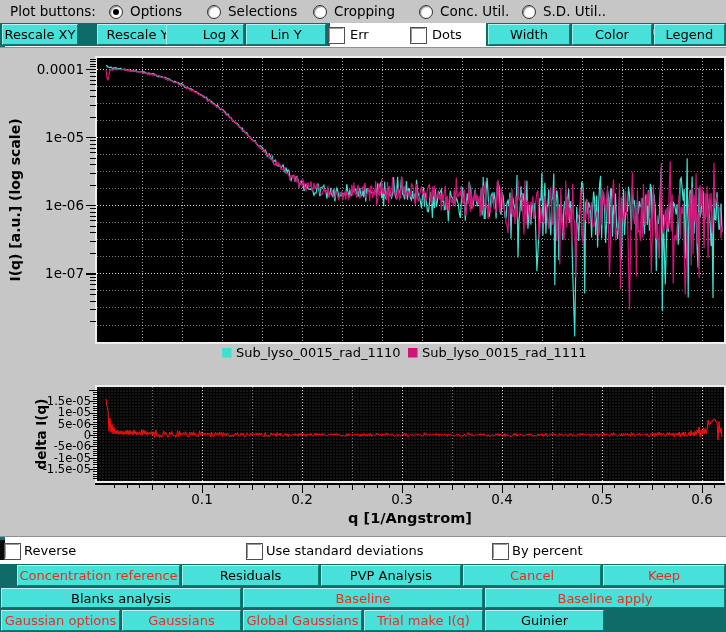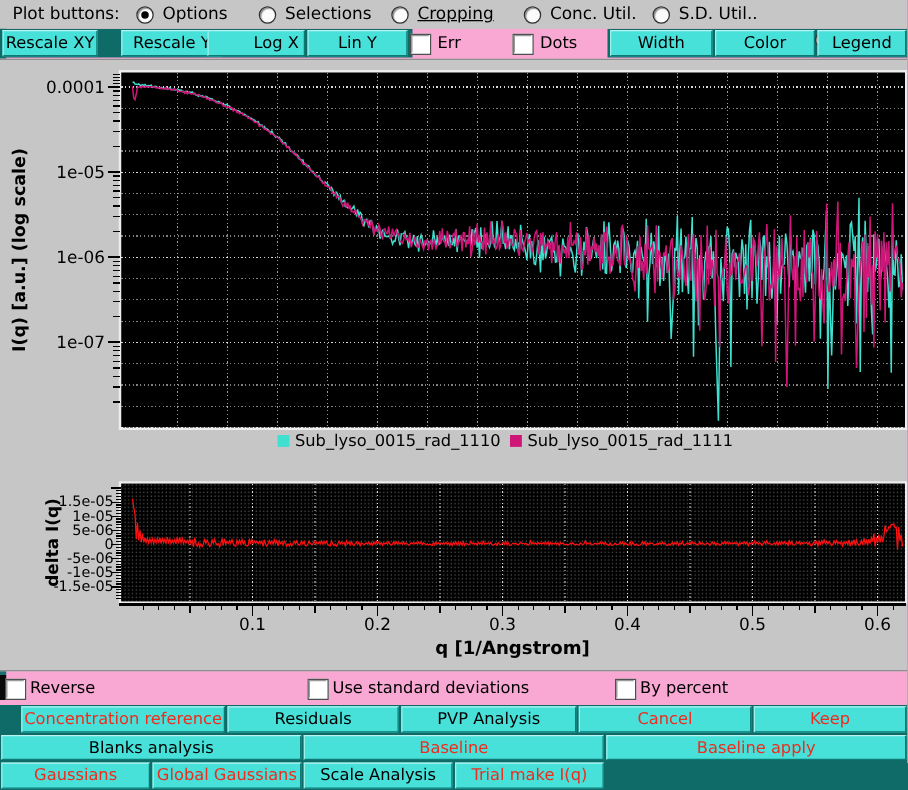--- a/index.html
+++ b/index.html
@@ -1,17 +1,17 @@
 <!DOCTYPE html>
 <html><head>
 <meta charset="utf-8">
 <style>
   html,body{margin:0;padding:0;background:#9a9a9a;}
   body, button, span, div { font-family:"DejaVu Sans", sans-serif; }
-  .screen{position:relative;width:726px;height:632px;background:#f9a8d4;overflow:hidden;}
+  .screen{position:relative;width:726px;height:632px;background:#ffffff;overflow:hidden;}
   .sliver{position:absolute;left:0;width:5px;z-index:0;}
   .topbar{position:absolute;left:0;top:0;width:726px;height:23px;background:#c6c6c6;z-index:2;}
   .tb-label{position:absolute;left:10px;top:3px;font-size:13.5px;color:#000;}
   .radio-group{position:absolute;top:3px;height:16px;display:flex;align-items:flex-end;gap:7px;cursor:default;}
   .radio{width:12px;height:12px;border-radius:50%;background:#fbfbfb;border:1px solid #2f2f2f;box-shadow:inset 1px 1px 1px #8a8a8a;position:relative;flex:0 0 auto;}
   .radio.selected::after{content:"";position:absolute;left:3px;top:3px;width:6px;height:6px;border-radius:50%;background:#000;}
   .radio-label{font-size:13.5px;color:#000;}
   .teal-back{position:absolute;top:23px;height:23px;background:#0f6b68;z-index:1;}
   .btn{position:absolute;top:24px;height:21px;background:#47e1da;border:1px solid #0e7a74;border-top-color:#b9f3ef;border-left-color:#9fefe9;font-size:13px;color:#000;padding:0;z-index:3;line-height:18px;}
   .cb{position:absolute;width:15px;height:15px;background:#fff;border:1px solid #4f4f4f;box-shadow:inset -1px -1px 0 #fff, inset 1px 1px 0 #9a9a9a;z-index:3;}
@@ -39,21 +39,21 @@
   <div class="topbar">
     <span class="tb-label">Plot buttons:</span>
     <span class="radio-group" style="left:109px;">
       <span class="radio selected"></span>
       <span class="radio-label">Options</span>
     </span>
     <span class="radio-group" style="left:207px;">
       <span class="radio"></span>
       <span class="radio-label">Selections</span>
     </span>
-    <span class="radio-group" style="left:313px;text-decoration:underline;">
+    <span class="radio-group" style="left:313px;">
       <span class="radio"></span>
       <span class="radio-label">Cropping</span>
     </span>
     <span class="radio-group" style="left:419px;">
       <span class="radio"></span>
       <span class="radio-label">Conc. Util.</span>
     </span>
     <span class="radio-group" style="left:522px;">
       <span class="radio"></span>
       <span class="radio-label">S.D. Util..</span>
@@ -315,19 +315,20 @@
       <button class="act">PVP Analysis</button>
       <button class="act red">Cancel</button>
       <button class="act red">Keep</button>
     </div>
     <div class="act-row" style="grid-template-columns:1fr 1fr 1fr;">
       <button class="act">Blanks analysis</button>
       <button class="act red">Baseline</button>
       <button class="act red">Baseline apply</button>
     </div>
     <div class="act-row" style="grid-template-columns:repeat(6,1fr);">
+      <button class="act red">Gaussian options</button>
       <button class="act red">Gaussians</button>
       <button class="act red">Global Gaussians</button>
-      <button class="act">Scale Analysis</button>
       <button class="act red">Trial make I(q)</button>
+      <button class="act">Guinier</button>
     </div>
   </div>
 </div>
 
 </body></html>

